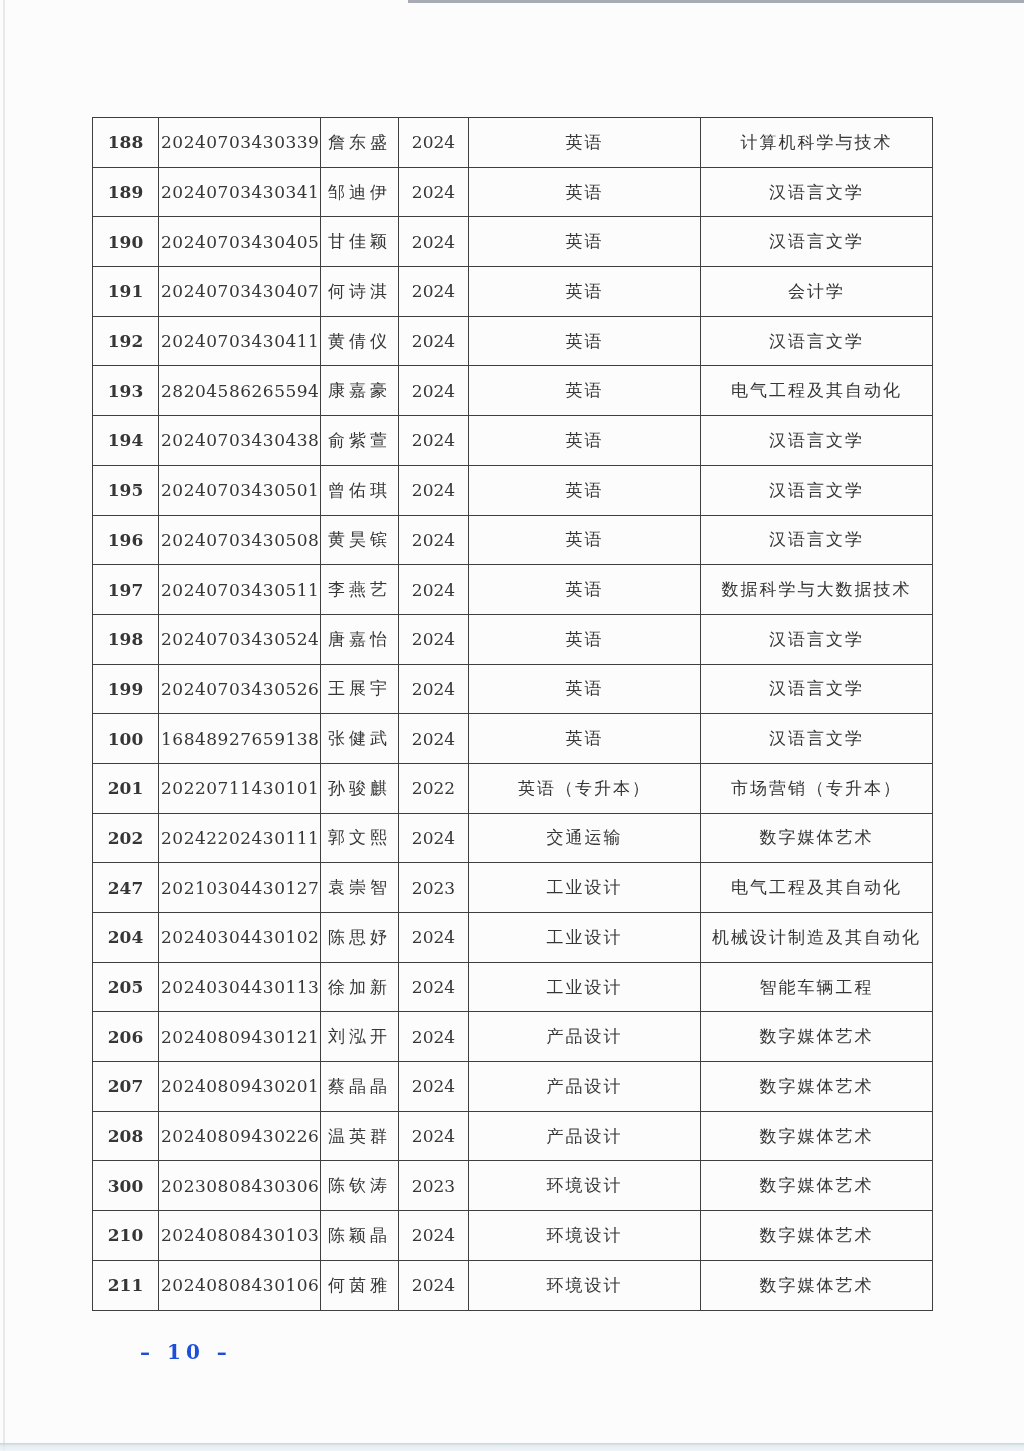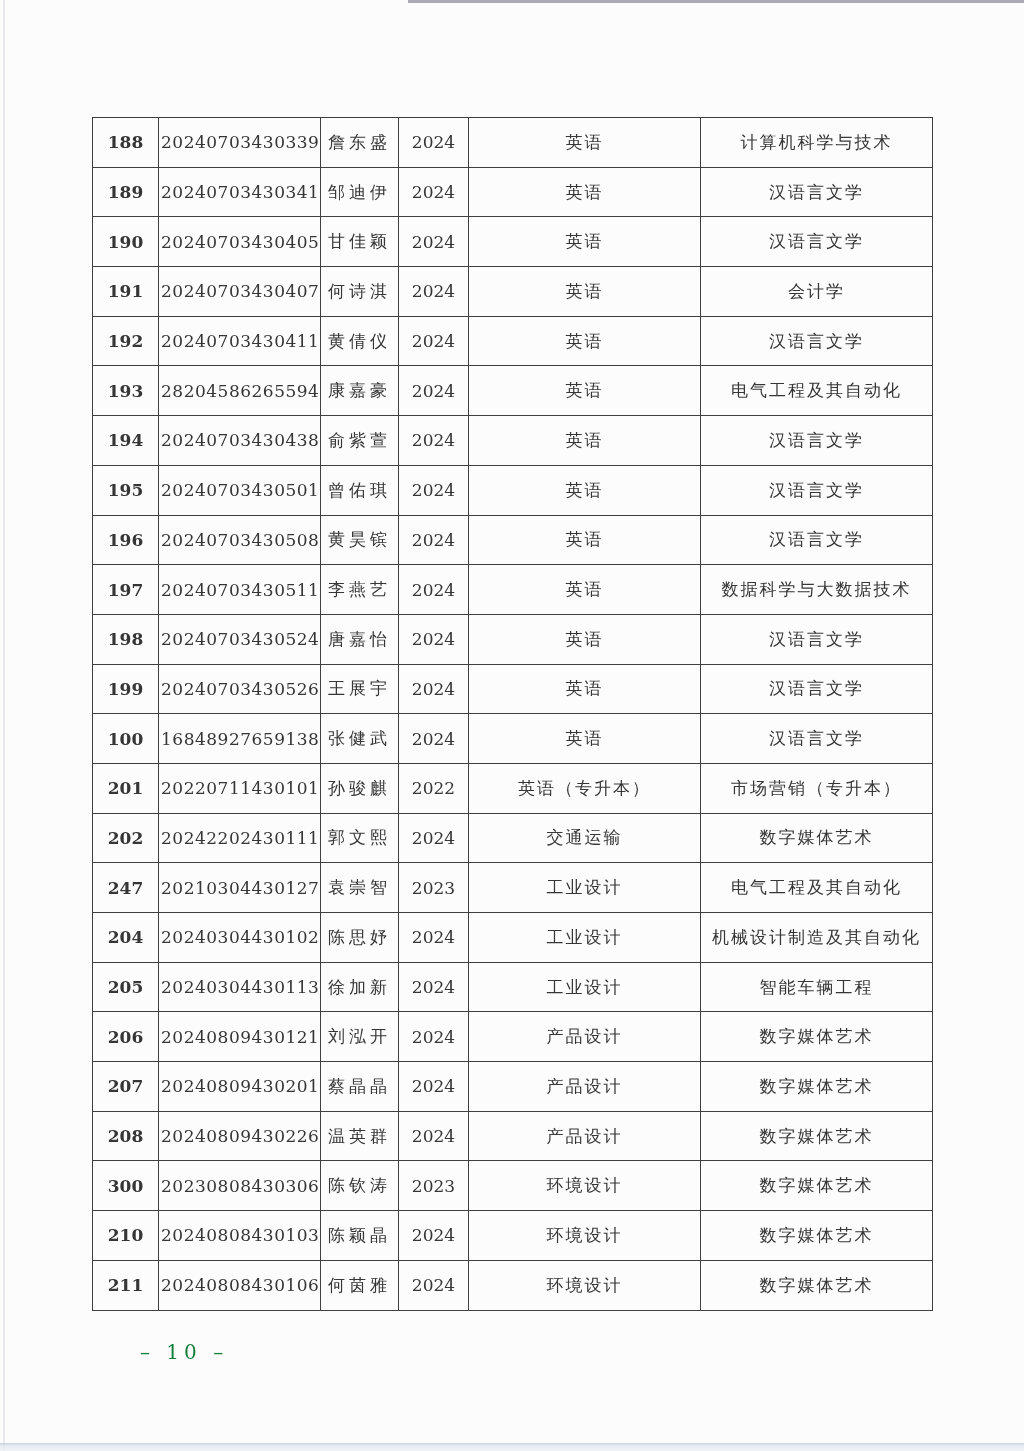--- a/index.html
+++ b/index.html
@@ -36,21 +36,21 @@
     overflow:hidden;white-space:nowrap;
   }
   td.c-num{font-size:17px;font-weight:bold;}
   td.c-id{font-size:17px;letter-spacing:0.5px;margin-left:44px;}
   td.c-name{letter-spacing:4px;font-size:16.5px;margin-left:24px;}
   td.c-year{font-size:17px;}
   td.c-major,td.c-minor{letter-spacing:2px;font-size:16.5px;}
   
   .page-number{
     position:absolute;left:140px;top:1340px;
-    font-size:20px;letter-spacing:5px;color:#15803d;
+    font-size:20px;letter-spacing:5px;color:#1d4ed8;font-weight:bold;
   }
 </style>
 </head>
 <body>
 
 <div class="scan-streak-top"></div>
 <div class="scan-line-left"></div>
 
 <table class="roster">
   <colgroup>

